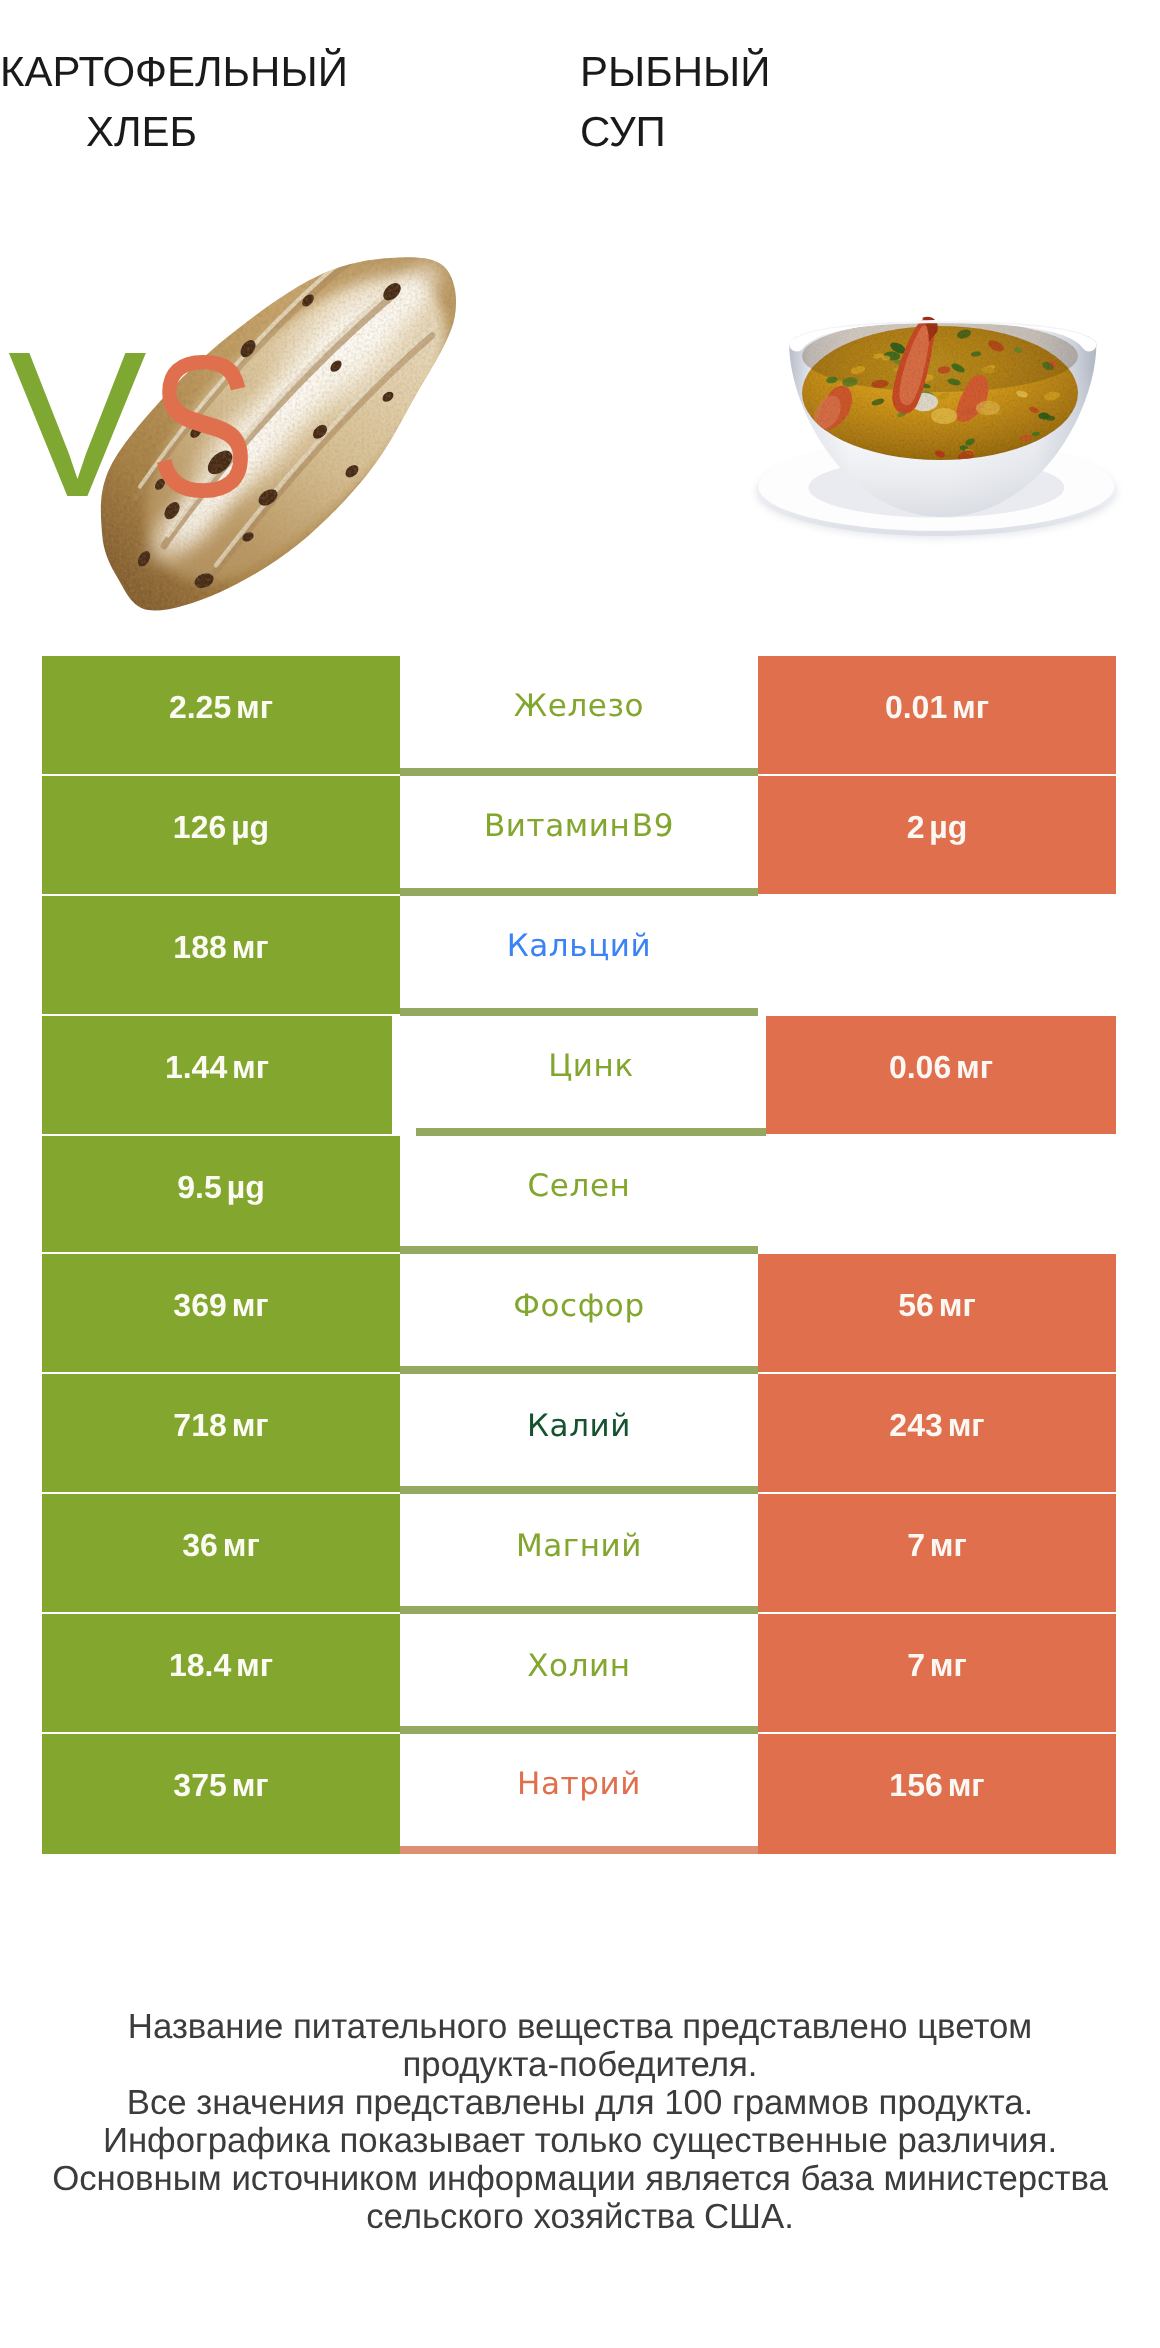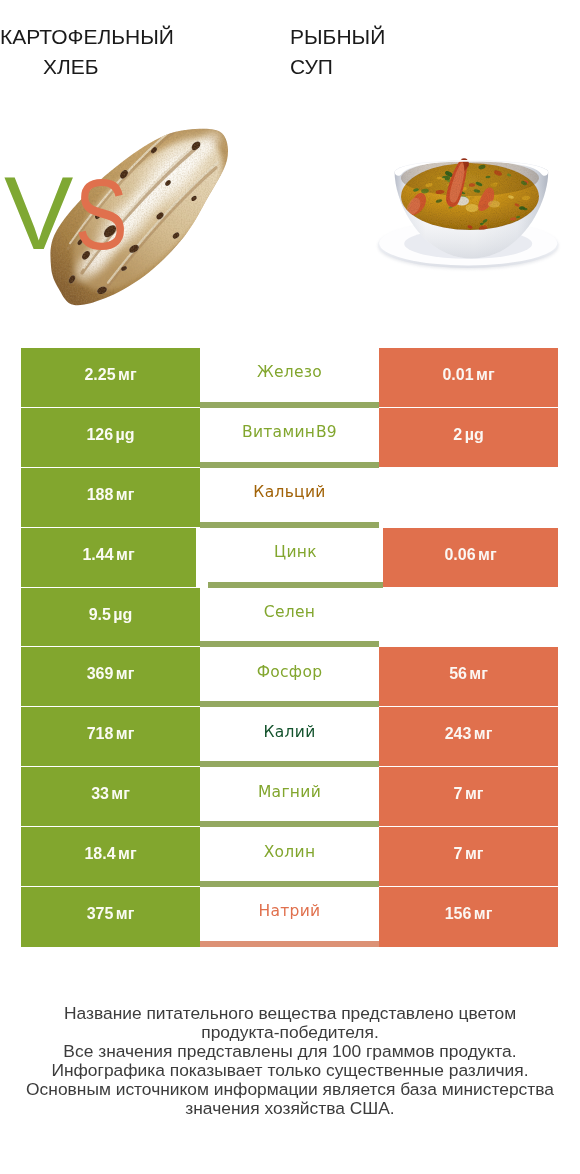--- a/index.html
+++ b/index.html
@@ -17,29 +17,29 @@
   
   .vs{position:absolute;left:4px;top:161px;width:580px;text-align:left;
       font-size:104px;line-height:104px;font-weight:400;}
   .vs .v{color:#7FA833;display:inline-block;}
   .vs .s{color:#E0704D;display:inline-block;font-size:101px;
          transform:scaleX(.78);transform-origin:left center;margin-left:2px;margin-right:-8px;}
   .bread{position:absolute;left:44px;top:113px;width:190px;height:208px;}
   .soup{position:absolute;left:374px;top:158px;width:190px;height:116px;}
 
   
-  .table{position:absolute;left:21px;top:348px;width:537px;}
+  .table{position:absolute;left:21px;top:328px;width:537px;}
   .row{display:flex;height:59.9px;}
   .cell{display:flex;align-items:center;justify-content:center;height:59.9px;box-sizing:border-box;padding-bottom:5px;}
   .c-left{width:179px;background:#82A62E;color:#fbfbf4;font-size:16px;font-weight:700;word-spacing:-2px;}
   .c-mid{width:179px;background:#ffffff;font-family:"DejaVu Sans",sans-serif;font-size:15.5px;font-weight:400;letter-spacing:.3px;word-spacing:-4.5px;}
   .c-right{width:179px;background:#E0704D;color:#fbf7f3;font-size:16px;font-weight:700;word-spacing:-2px;}
   .row .c-left, .row .c-right{border-bottom:1.2px solid #ffffff;}
   .row:last-child .c-left, .row:last-child .c-right{border-bottom:none;}
-  .row .c-mid{border-bottom:6px solid #1d4ed8;}
+  .row .c-mid{border-bottom:4px solid #1d4ed8;}
 
   
   .footer{position:absolute;left:0;top:1004px;width:580px;text-align:center;color:#3c3c3c;font-size:17.4px;line-height:18.9px;}
 </style>
 </head>
 <body>
 
 <div class="page">
 
   <div class="title t-l1">КАРТОФЕЛЬНЫЙ</div>
@@ -272,21 +272,21 @@
         <div class="cell c-mid" style="color: rgb(130, 166, 46); border-bottom-color: rgb(148, 168, 97);">Железо</div>
         <div class="cell c-right">0.01 мг</div>
       </div>
       <div class="row">
         <div class="cell c-left">126 µg</div>
         <div class="cell c-mid" style="color: rgb(130, 166, 46); border-bottom-color: rgb(148, 168, 97);">Витамин B9</div>
         <div class="cell c-right">2 µg</div>
       </div>
       <div class="row">
         <div class="cell c-left">188 мг</div>
-        <div class="cell c-mid" style="color: #a16207; border-bottom-color: rgb(148, 168, 97);">Кальций</div>
+        <div class="cell c-mid" style="color: #3b82f6; border-bottom-color: rgb(148, 168, 97);">Кальций</div>
       </div>
       <div class="row">
         <div class="cell c-left">1.44 мг</div>
         <div class="cell c-mid" style="color: rgb(130, 166, 46); border-bottom-color: rgb(148, 168, 97); margin-left: 12px;">Цинк</div>
         <div class="cell c-right">0.06 мг</div>
       </div>
       <div class="row">
         <div class="cell c-left">9.5 µg</div>
         <div class="cell c-mid" style="color: rgb(130, 166, 46); border-bottom-color: rgb(148, 168, 97);">Селен</div>
       </div>
@@ -294,21 +294,21 @@
         <div class="cell c-left">369 мг</div>
         <div class="cell c-mid" style="color: rgb(130, 166, 46); border-bottom-color: rgb(148, 168, 97);">Фосфор</div>
         <div class="cell c-right">56 мг</div>
       </div>
       <div class="row">
         <div class="cell c-left">718 мг</div>
         <div class="cell c-mid" style="color: #14532d; border-bottom-color: rgb(148, 168, 97);">Калий</div>
         <div class="cell c-right">243 мг</div>
       </div>
       <div class="row">
-        <div class="cell c-left">33 мг</div>
+        <div class="cell c-left">36 мг</div>
         <div class="cell c-mid" style="color: rgb(130, 166, 46); border-bottom-color: rgb(148, 168, 97);">Магний</div>
         <div class="cell c-right">7 мг</div>
       </div>
       <div class="row">
         <div class="cell c-left">18.4 мг</div>
         <div class="cell c-mid" style="color: rgb(130, 166, 46); border-bottom-color: rgb(148, 168, 97);">Холин</div>
         <div class="cell c-right">7 мг</div>
       </div>
       <div class="row">
         <div class="cell c-left">375 мг</div>
@@ -316,16 +316,16 @@
         <div class="cell c-right">156 мг</div>
       </div>
     </div>
 
   <div class="footer">
       <div>Название питательного вещества представлено цветом</div>
       <div>продукта-победителя.</div>
       <div>Все значения представлены для 100 граммов продукта.</div>
       <div>Инфографика показывает только существенные различия.</div>
       <div>Основным источником информации является база министерства</div>
-      <div>значения хозяйства США.</div>
+      <div>сельского хозяйства США.</div>
     </div>
 
 </div>
 
 </body></html>

